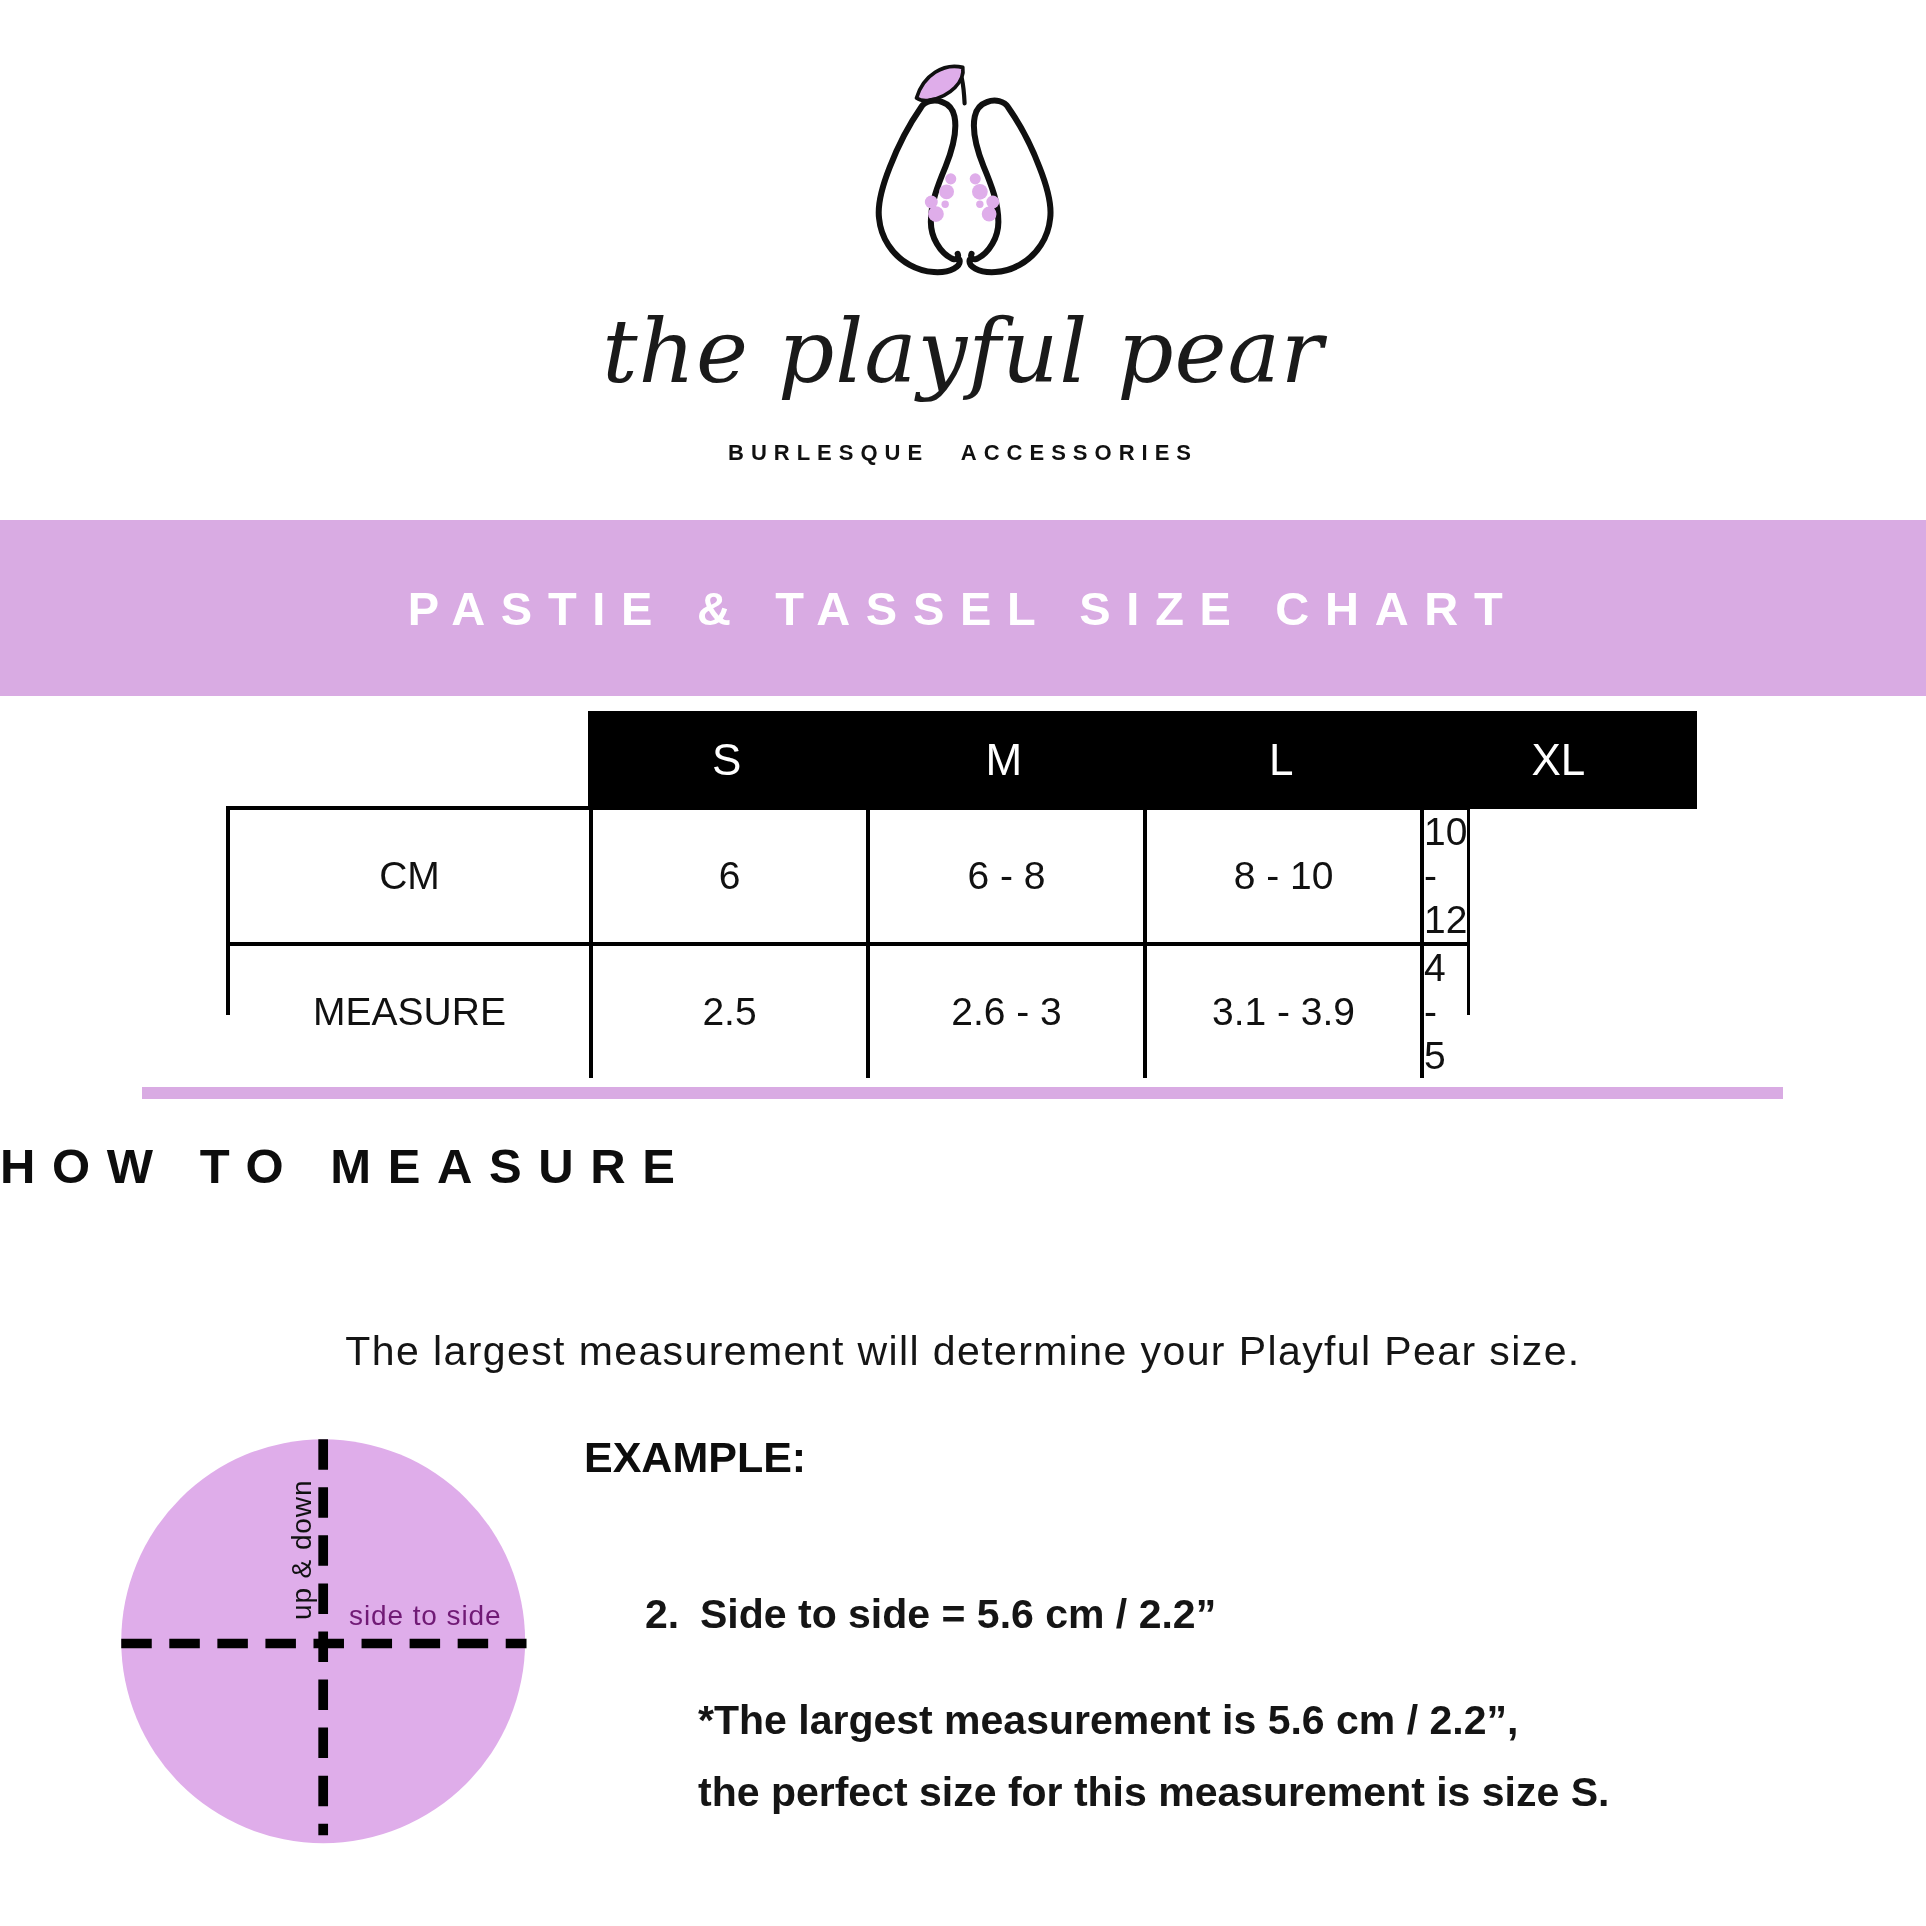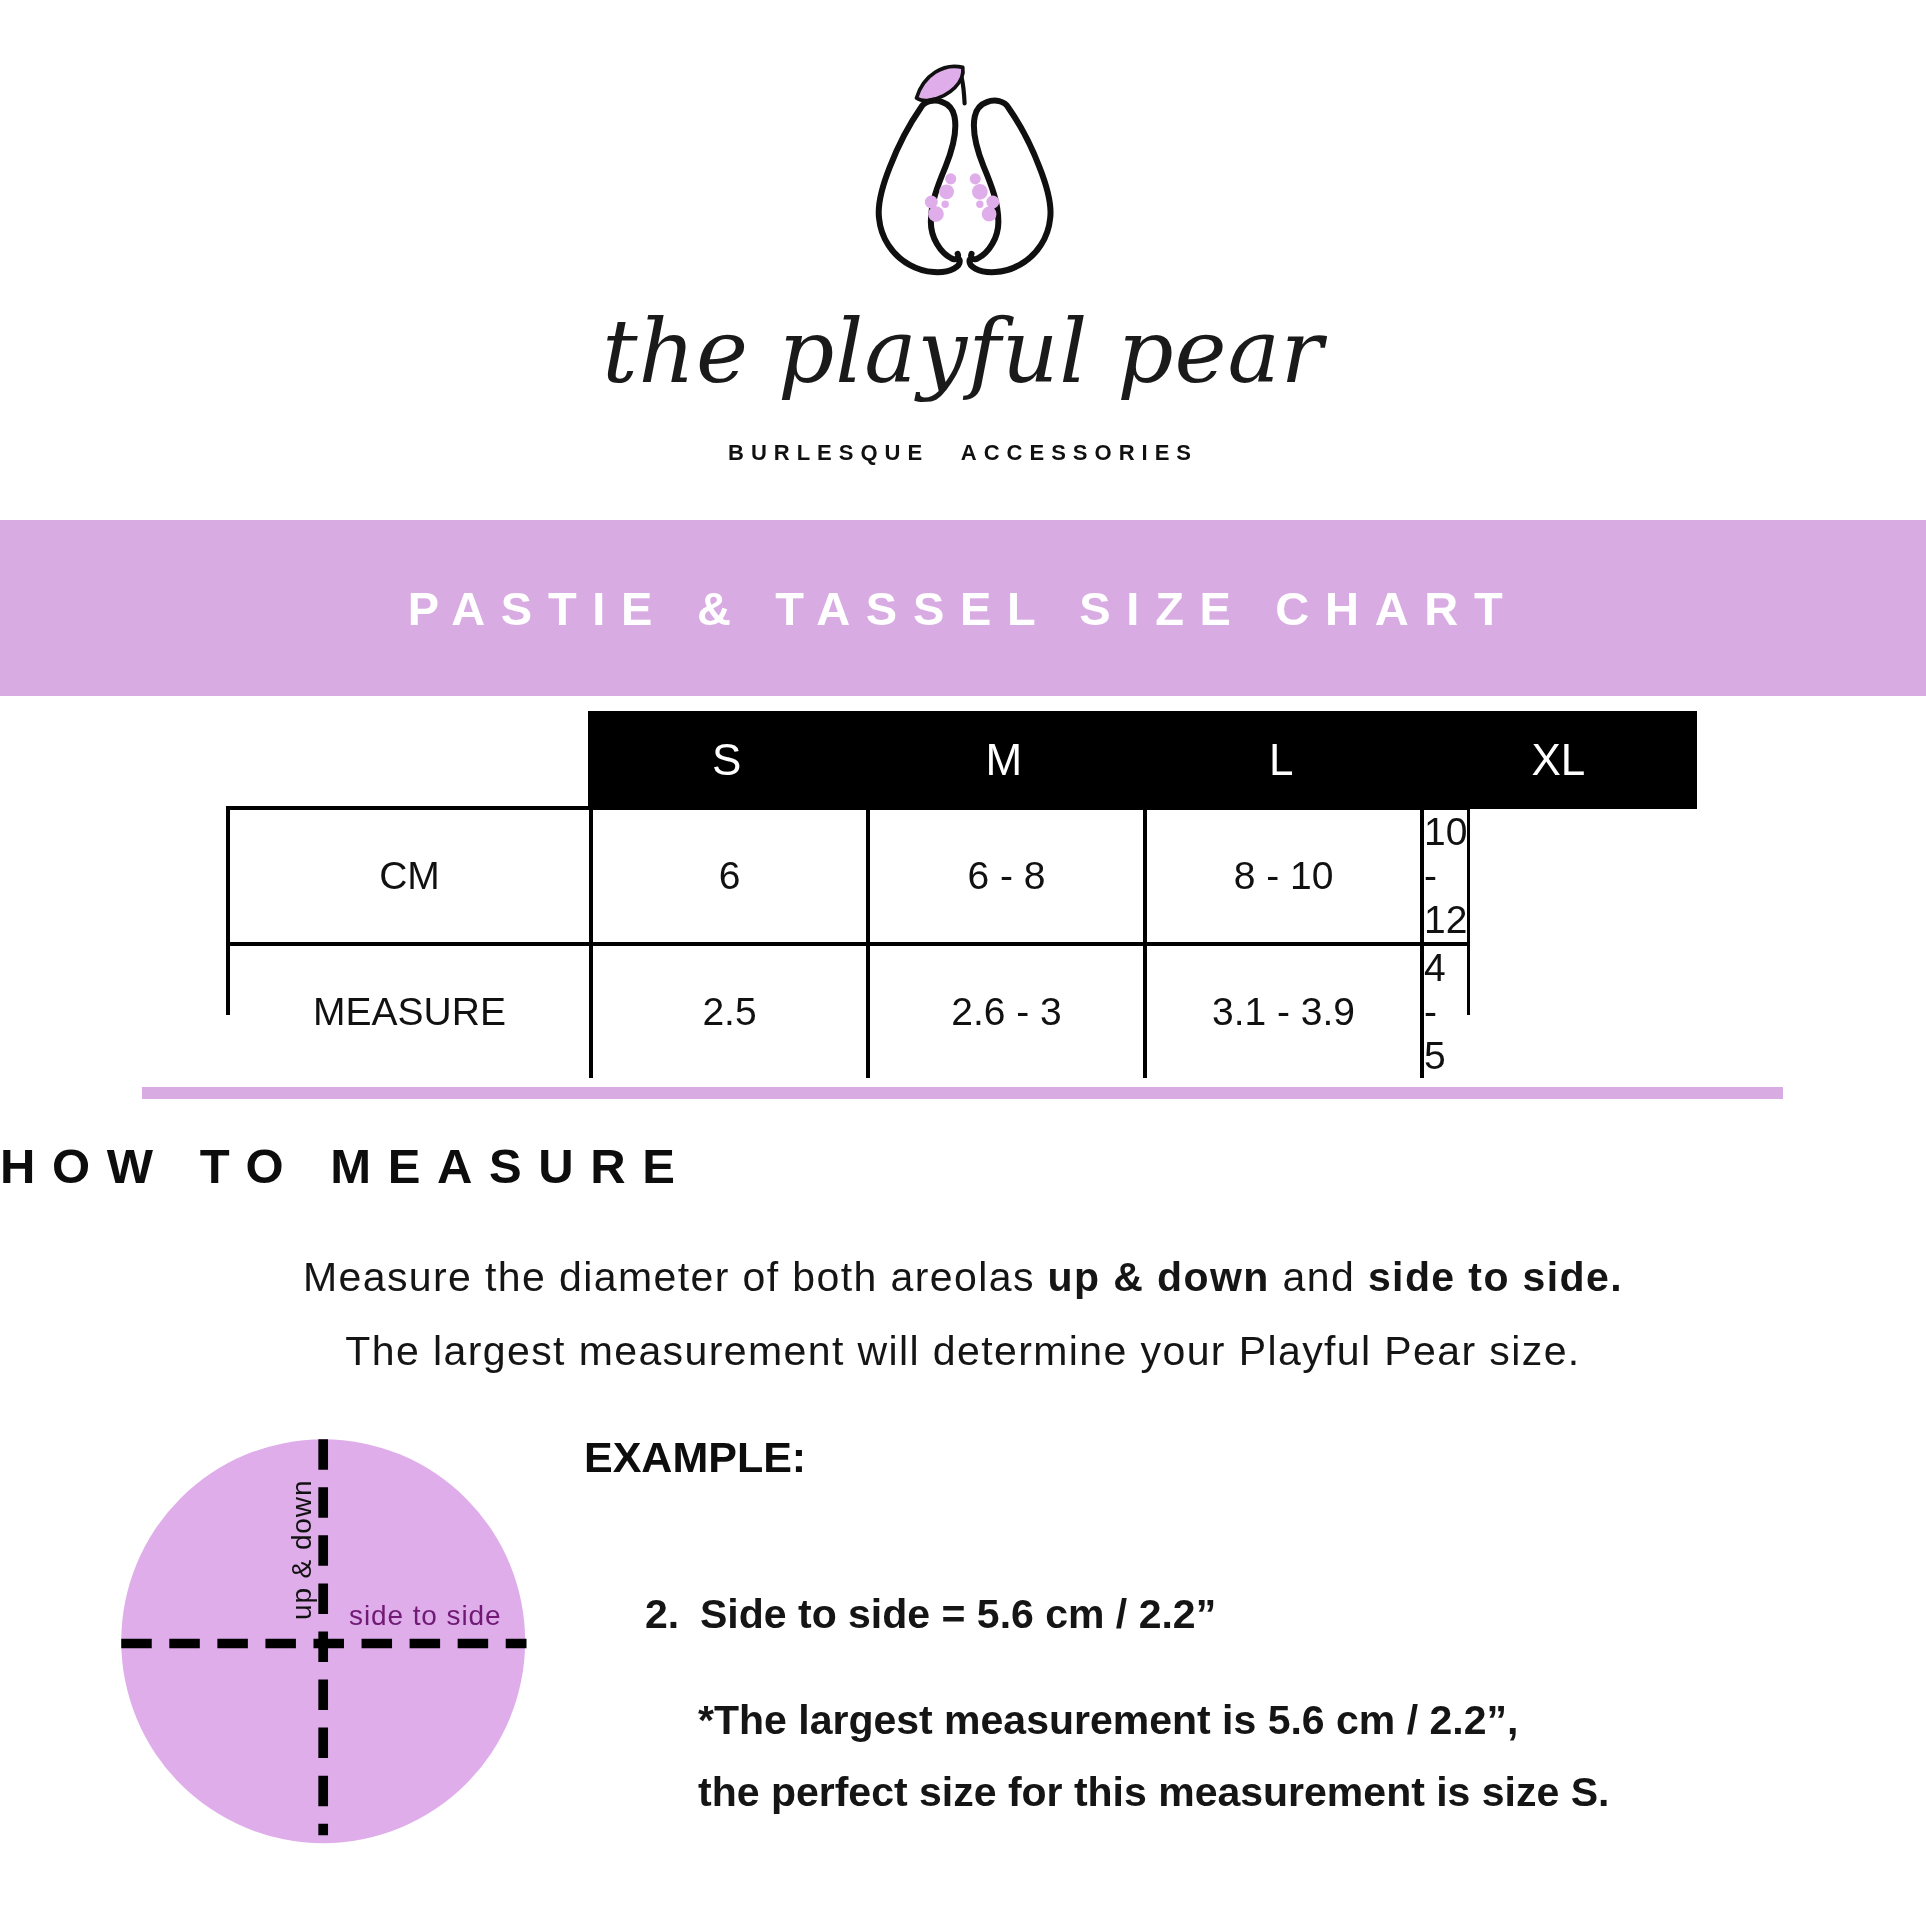--- a/index.html
+++ b/index.html
@@ -132,21 +132,20 @@
     <div class="td rowline">MEASURE</div>
     <div class="td colline rowline">2.5</div>
     <div class="td colline rowline">2.6 - 3</div>
     <div class="td colline rowline">3.1 - 3.9</div>
     <div class="td colline rowline">4 - 5</div>
   </div>
 
   <div class="divider"></div>
 
   <div class="htm-heading">HOW TO MEASURE</div>
-  <div class="htm-line htm-line1"><span>Measure the diameter of both areolas </span><b>up &amp; down</b><span> and </span><b>side to side.</b></div>
   <div class="htm-line htm-line2">The largest measurement will determine your Playful Pear size.</div>
 
   <svg class="diagram-svg" viewBox="0 0 950 950" xmlns="http://www.w3.org/2000/svg">
     <circle cx="470" cy="470" r="437" fill="#dfadea"></circle>
     <line x1="470" y1="33" x2="470" y2="890" stroke="#000" stroke-width="21" stroke-dasharray="66 38"></line>
     <line x1="33" y1="475" x2="910" y2="475" stroke="#000" stroke-width="21" stroke-dasharray="66 38"></line>
   </svg>
   <div class="label-vert">up &amp; down</div>
   <div class="label-horiz">side to side</div>
 

